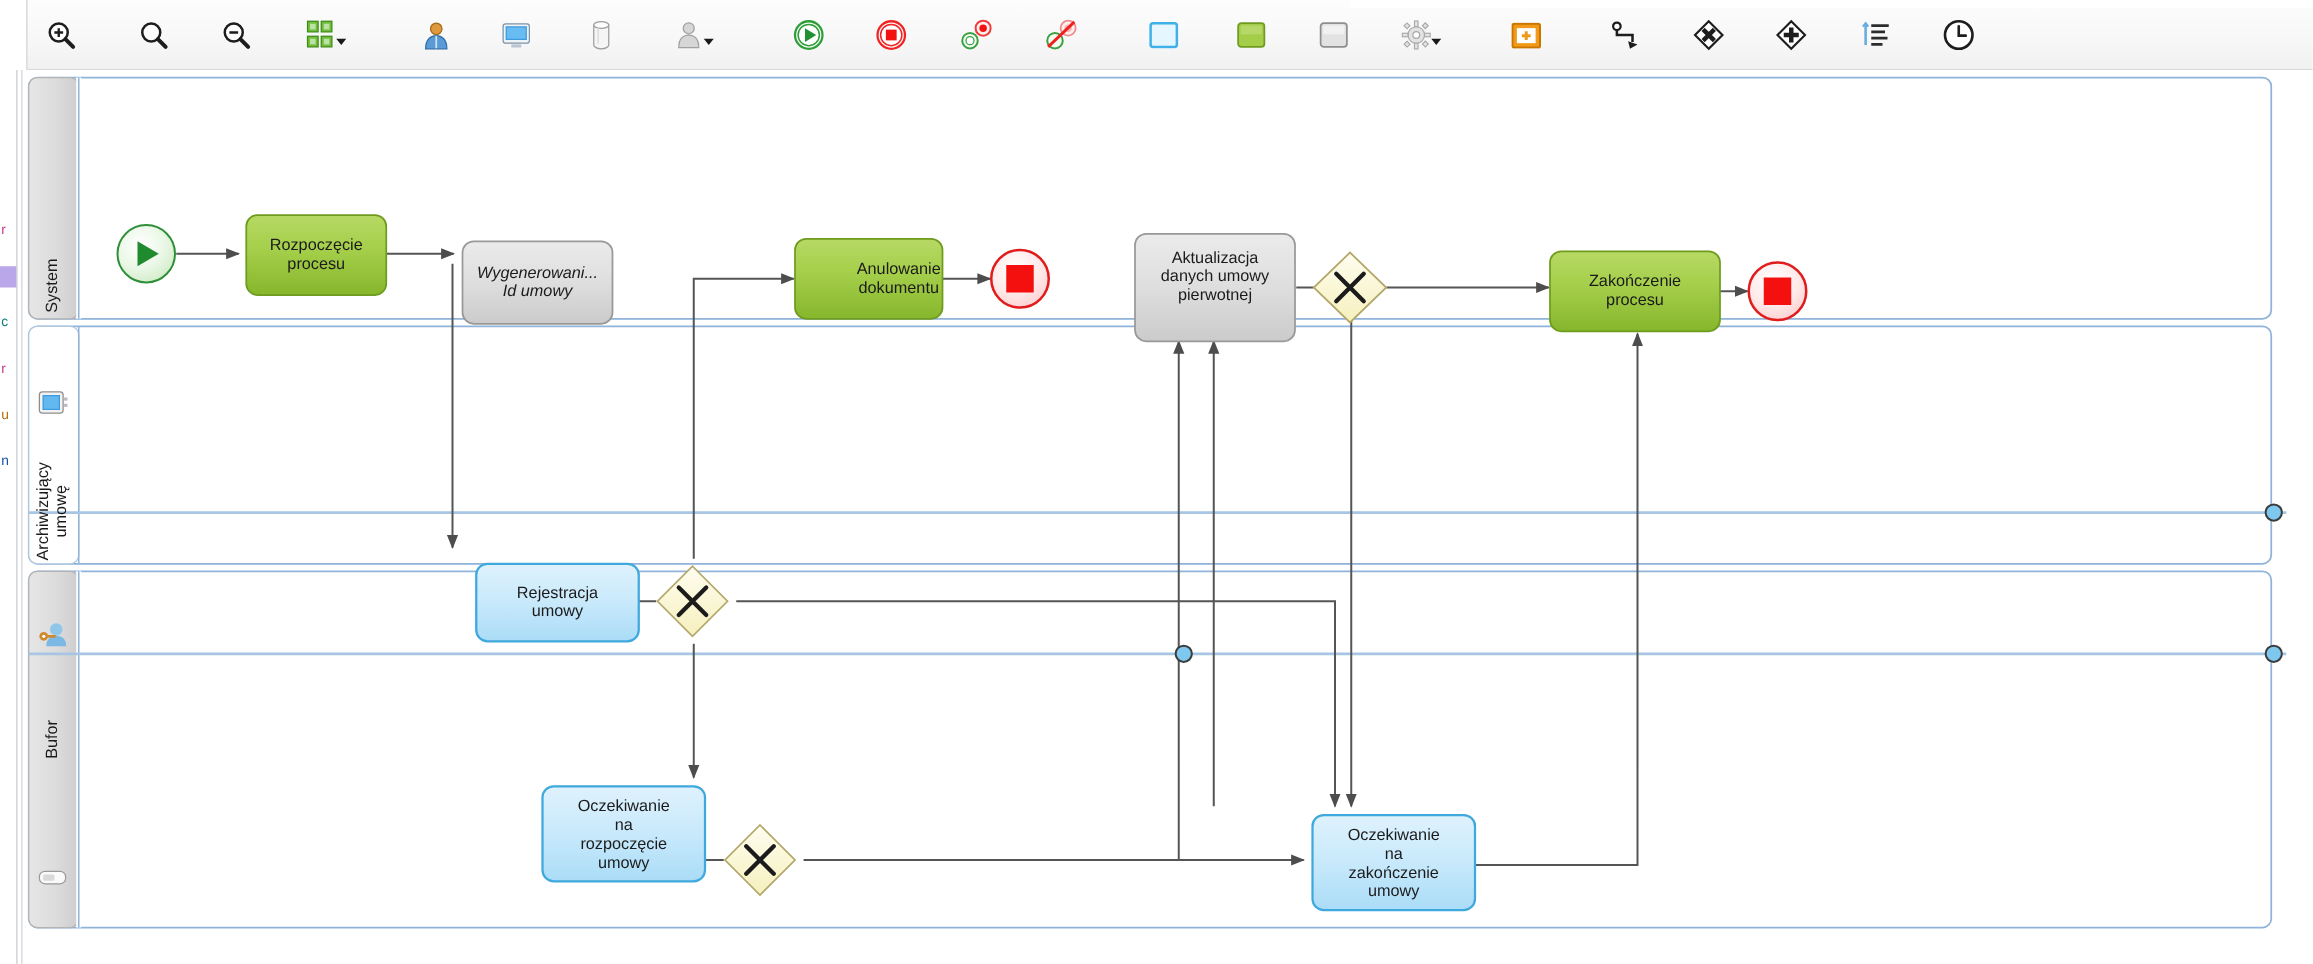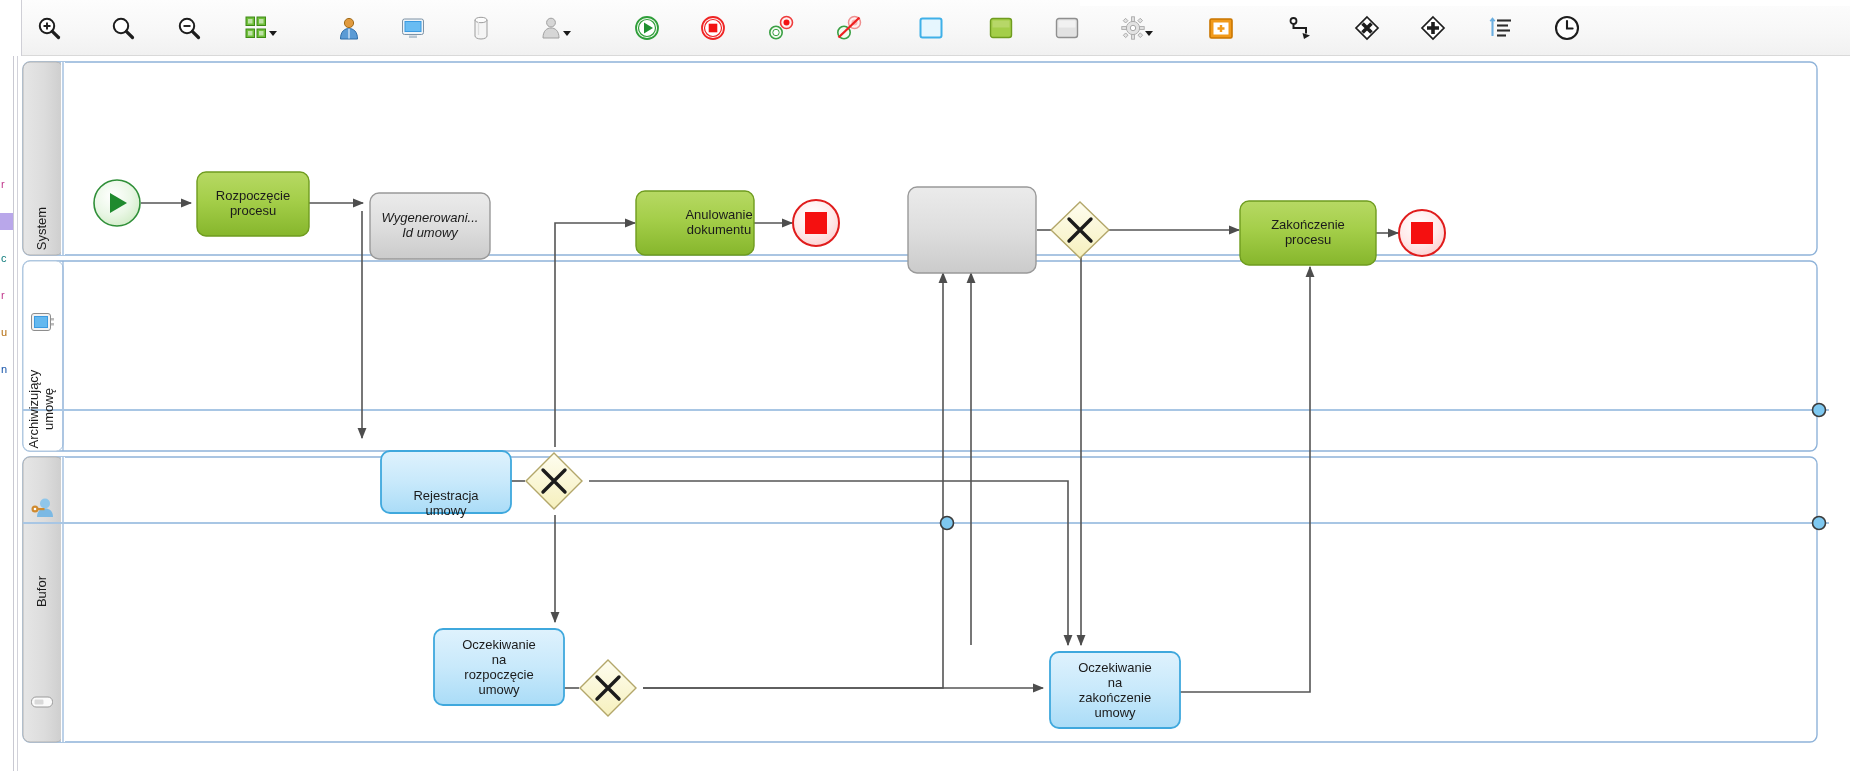--- a/index.html
+++ b/index.html
@@ -494,27 +494,32 @@
   <div class="shapeText" style="left:348px; top:154px; width:126px;font-style:italic;">
       <div>Wygenerowani...</div>
       <div>Id umowy</div>
     </div>
 
   <div class="shapeText" style="left:617px; top:151px; width:118px;padding-left:48px;">
       <div>Anulowanie</div>
       <div>dokumentu</div>
     </div>
 
+  <div class="shapeText" style="left:889px; top:142px; width:128px;">
+      <div>Aktualizacja</div>
+      <div>danych umowy</div>
+      <div>pierwotnej</div>
+    </div>
 
   <div class="shapeText" style="left:1221px; top:161px; width:136px;">
       <div>Zakończenie</div>
       <div>procesu</div>
     </div>
 
-  <div class="shapeText" style="left:362px; top:410px; width:130px;margin-top:22px;">
+  <div class="shapeText" style="left:362px; top:410px; width:130px;">
       <div>Rejestracja</div>
       <div>umowy</div>
     </div>
 
   <div class="shapeText" style="left:415px; top:581px; width:130px;">
       <div>Oczekiwanie</div>
       <div>na</div>
       <div>rozpoczęcie</div>
       <div>umowy</div>
     </div>

